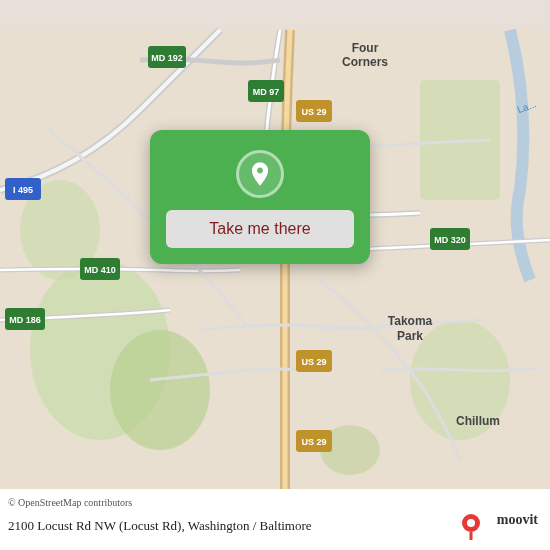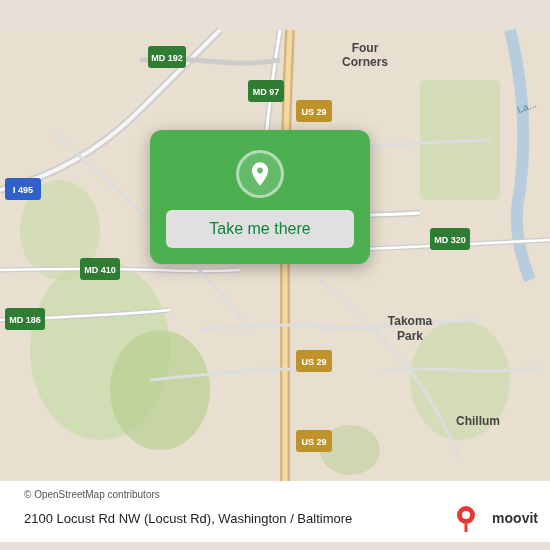--- a/index.html
+++ b/index.html
@@ -58,40 +58,41 @@
       border-radius: 50%;
       display: flex;
       align-items: center;
       justify-content: center;
       margin-bottom: 12px;
       border: 3px solid rgba(255,255,255,0.5);
     }
 
     .take-me-there-btn {
       background: #e0e0e0;
-      color: #15803d;
+      color: #7f1d1d;
       border: none;
       border-radius: 6px;
       padding: 10px 12px;
       font-size: 16px;
       font-weight: 500;
       cursor: pointer;
       width: 100%;
       text-align: center;
     }
 
     
     .bottom-bar {
       position: absolute;
-      bottom: 8px;
+      bottom: 0;
       left: 0;
       width: 100%;
       background: white;
-      padding: 8px 12px 10px 24px;
+      padding: 8px 12px 10px 8px;
       z-index: 10;
+      font-family: Liberation Serif, serif;
     }
 
     .attribution {
       font-size: 10px;
       color: #555;
       margin-bottom: 4px;
     }
 
     .attribution span {
       color: #555;
@@ -101,21 +102,20 @@
       font-size: 14px;
       font-weight: 500;
       color: #222;
       display: flex;
       align-items: center;
       justify-content: space-between;
     }
 
     .moovit-logo {
       display: flex;
-      align-items: center;
       gap: 12px;
     }
 
     .moovit-text {
       font-size: 14px;
       font-weight: 700;
       color: #333;
     }
 
     

